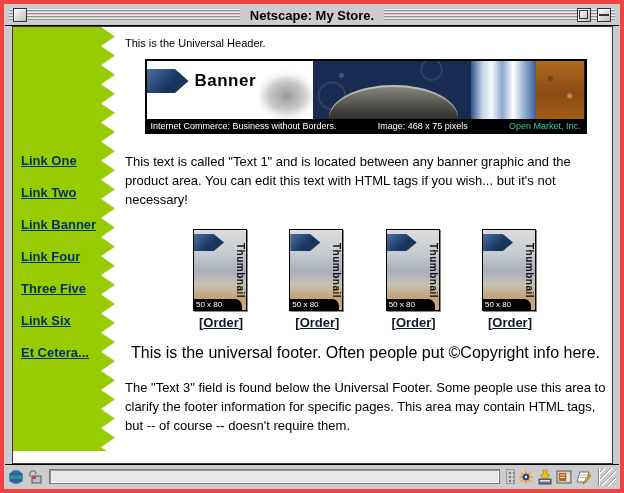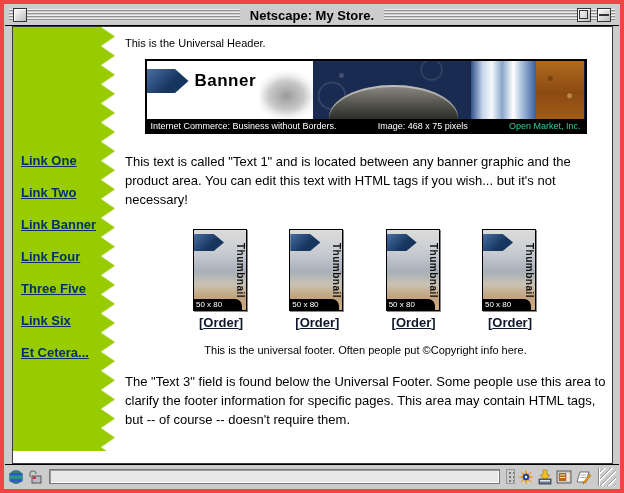--- a/index.html
+++ b/index.html
@@ -119,21 +119,21 @@
     position:absolute; top:0; right:0; height:100%;
     writing-mode:vertical-rl; font-size:10px; font-weight:bold; color:#111;
     letter-spacing:0.5px; line-height:12px; padding-top:1px;
   }
   .t-size {
     position:absolute; left:0; bottom:0; background:#000; color:#fff;
     font-size:8px; padding:1px 20px 1px 2px; border-top-right-radius:7px;
   }
   .order { margin-top:4px; font-size:13px; font-weight:bold; color:#0f172a; cursor:pointer; white-space:nowrap; }
   .order .lbl { text-decoration:underline; }
-  .ufooter { text-align:center; font-size:11px; margin:4px 0 16px 0; }
+  .ufooter { text-align:center; font-size:16px; margin:4px 0 16px 0; }
   
   .statusbar {
     position:absolute; left:1px; right:1px; bottom:1px; height:24px;
     background:#CCCCCC; border-top:1px solid #000;
     display:flex; align-items:center; padding:0 3px; gap:3px;
   }
   .sb-icon { width:16px; height:16px; flex:0 0 auto; display:block; cursor:pointer; }
   .sb-field {
     flex:1 1 auto; height:15px; margin:0 3px;
     background:#e8e8e8; border:1px solid #777;

